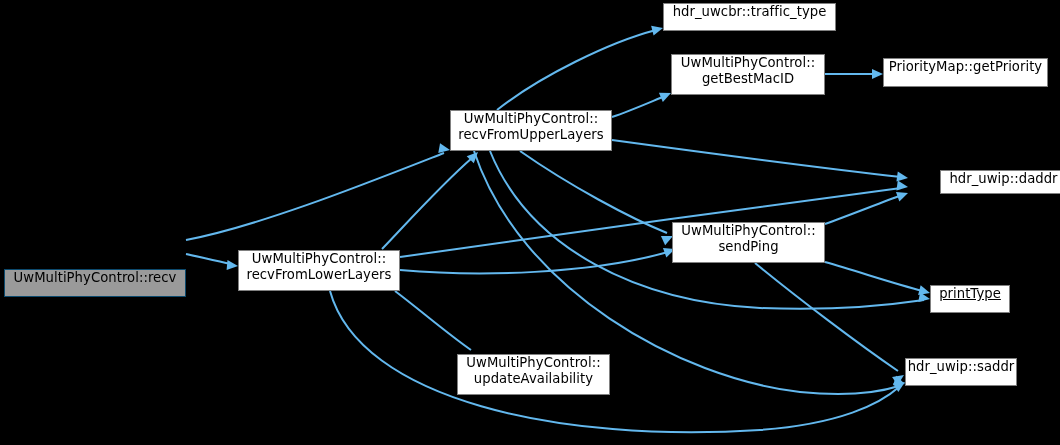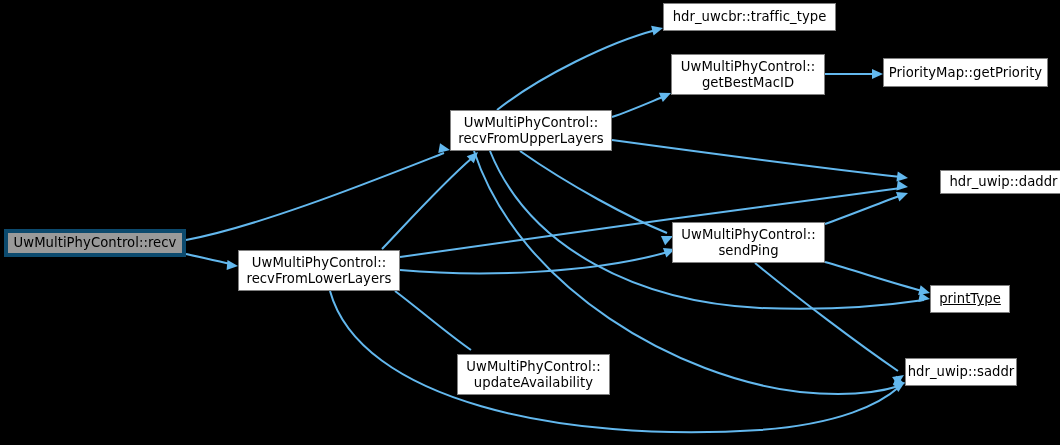--- a/index.html
+++ b/index.html
@@ -20,35 +20,35 @@
     left: 0;
     top: 0;
     width: 1060px;
     height: 445px;
     pointer-events: none;
   }
   .node {
     position: absolute;
     box-sizing: border-box;
     display: flex;
-    align-items: center;
     justify-content: center;
     text-align: center;
     background: #ffffff;
     border: 1px solid #808080;
     color: #000000;
     font-size: 13.2px;
     line-height: 15.5px;
     letter-spacing: 0.05px;
     white-space: pre-line;
     z-index: 5;
   }
   .node.current {
     background: #9a9a9a;
-    border: 4px solid #0c4a6e;
+    border: 1px solid #0c4a6e;
+    margin-top: 40px;
   }
   .node span {
     display: block;
     padding: 0 5px;
   }
 </style>
 </head>
 <body>
 
 <div id="canvas">

